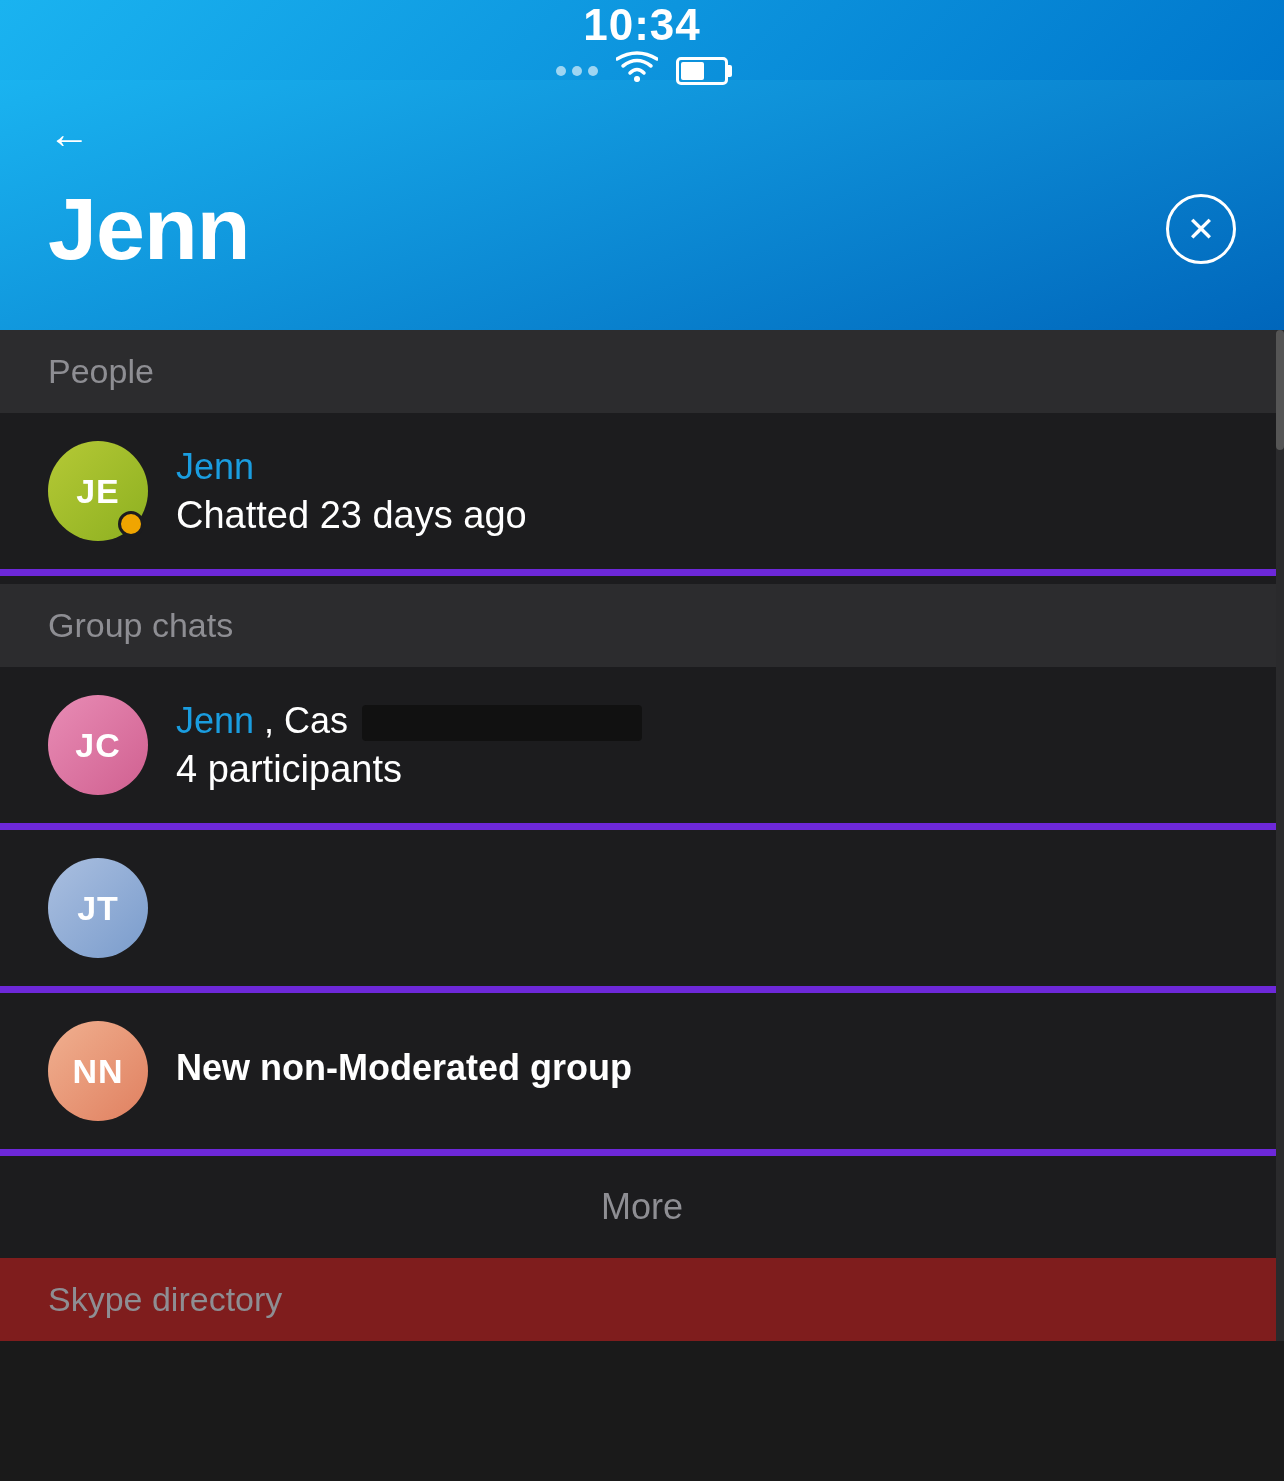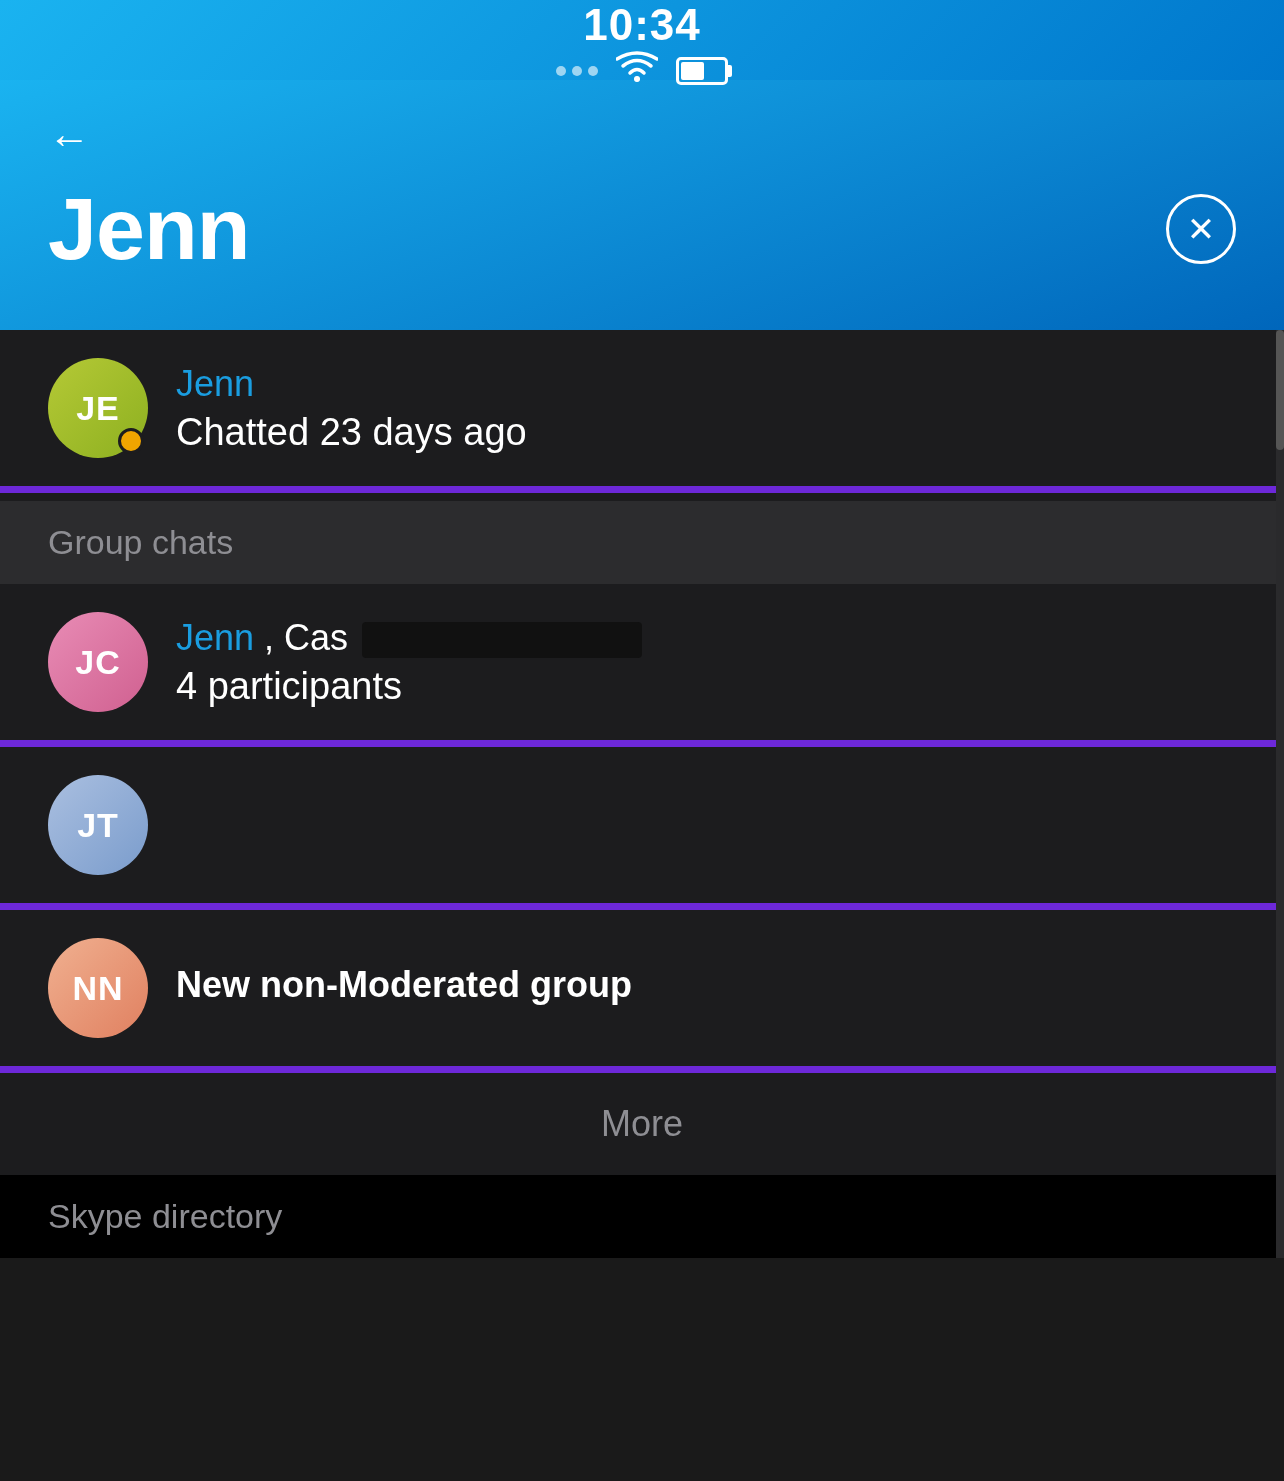--- a/index.html
+++ b/index.html
@@ -255,21 +255,21 @@
       cursor: pointer;
     }
 
     
     .group-section {
       margin-top: 8px;
     }
 
     
     .skype-section {
-      background: #000000;
+      background: #7f1d1d;
       padding: 22px 48px;
     }
   </style>
 </head>
 <body>
 
 <div class="status-bar">
   <span class="status-time">10:34</span>
   <div class="status-icons">
     <div class="signal-dots">
@@ -301,20 +301,23 @@
     </div>
   </div>
 </div>
 
 <div class="content">
 
   <div class="scroll-track">
     <div class="scroll-thumb"></div>
   </div>
 
+  <div class="section-header">
+    <span class="section-label">People</span>
+  </div>
 
   <div class="list-item">
     <div class="avatar avatar-je">
       <span class="avatar-initials">JE</span>
       <div class="status-badge"></div>
     </div>
     <div class="item-text">
       <div class="item-name">
         <span class="highlight">Jenn</span>
       </div>

